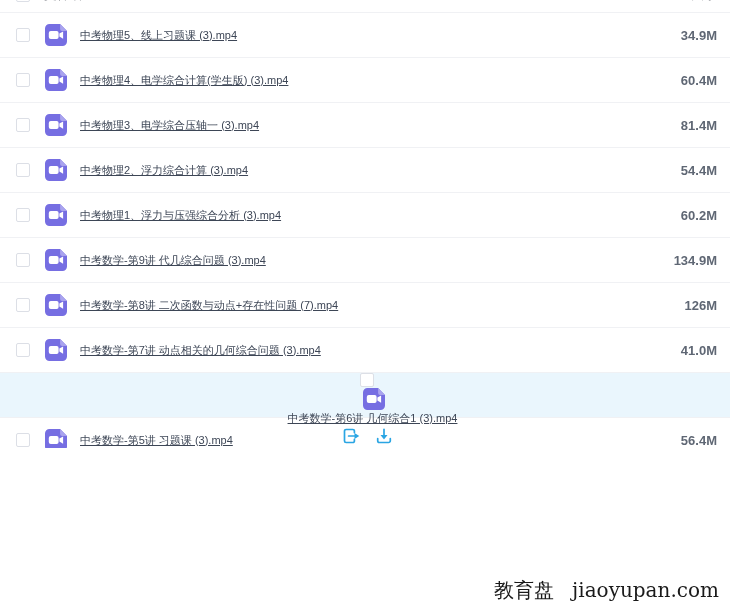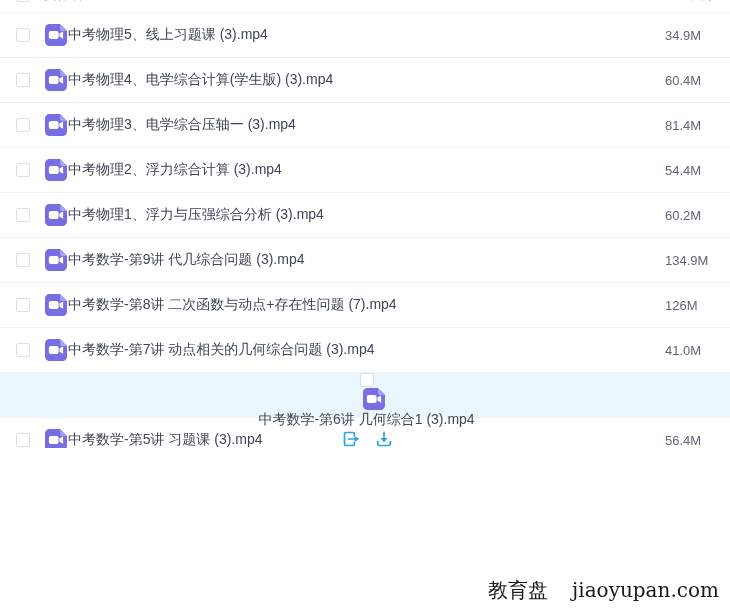--- a/index.html
+++ b/index.html
@@ -51,24 +51,26 @@
     border: 1px solid var(--checkbox-border, #dcdfe6);
     border-radius: 2px;
     background: #fff;
     cursor: pointer;
   }
 
   .file-icon { flex: none; width: 24px; height: 24px; margin-left: 14px; }
   .file-icon svg { display: block; width: 24px; height: 24px; }
 
   .file-name {
-    font-size: 14px;
+    margin-left: 12px;
+    font-size: 11px;
     color: var(--filename-text, #3d4656);
     white-space: nowrap;
     cursor: pointer;
+    text-decoration: underline;
   }
 
   .row-spacer { flex: 1; }
 
   .row-actions { display: none; align-items: center; margin-right: 11px; }
   .file-row.highlighted .row-actions { display: flex; }
   .action-btn {
     background: none;
     border: none;
     padding: 0;
@@ -76,34 +78,36 @@
     width: 20px;
     height: 20px;
     color: var(--accent-blue, #2aa5e3);
     cursor: pointer;
   }
   .action-btn svg { display: block; width: 20px; height: 20px; }
 
   .file-size {
     flex: none;
     min-width: 52px;
+    text-align: right;
     font-size: 13px;
     color: var(--size-text, #5f6774);
+    font-weight: bold;
   }
 
   .watermark {
     position: absolute;
     right: 11px;
     bottom: 6px;
     font-family: "DejaVu Serif", "Liberation Serif", serif;
     font-size: 20px;
     color: #1a1a1a;
     white-space: nowrap;
   }
-  .watermark .site-name { margin-right: 24px; }
+  .watermark .site-name { margin-right: 18px; }
 </style>
 </head>
 <body>
 
 <div class="file-table">
   <div class="table-header">
     <span class="checkbox"></span>
     <span class="header-name">文件名</span>
     <span class="spacer"></span>
     <span class="header-size">大小</span>

